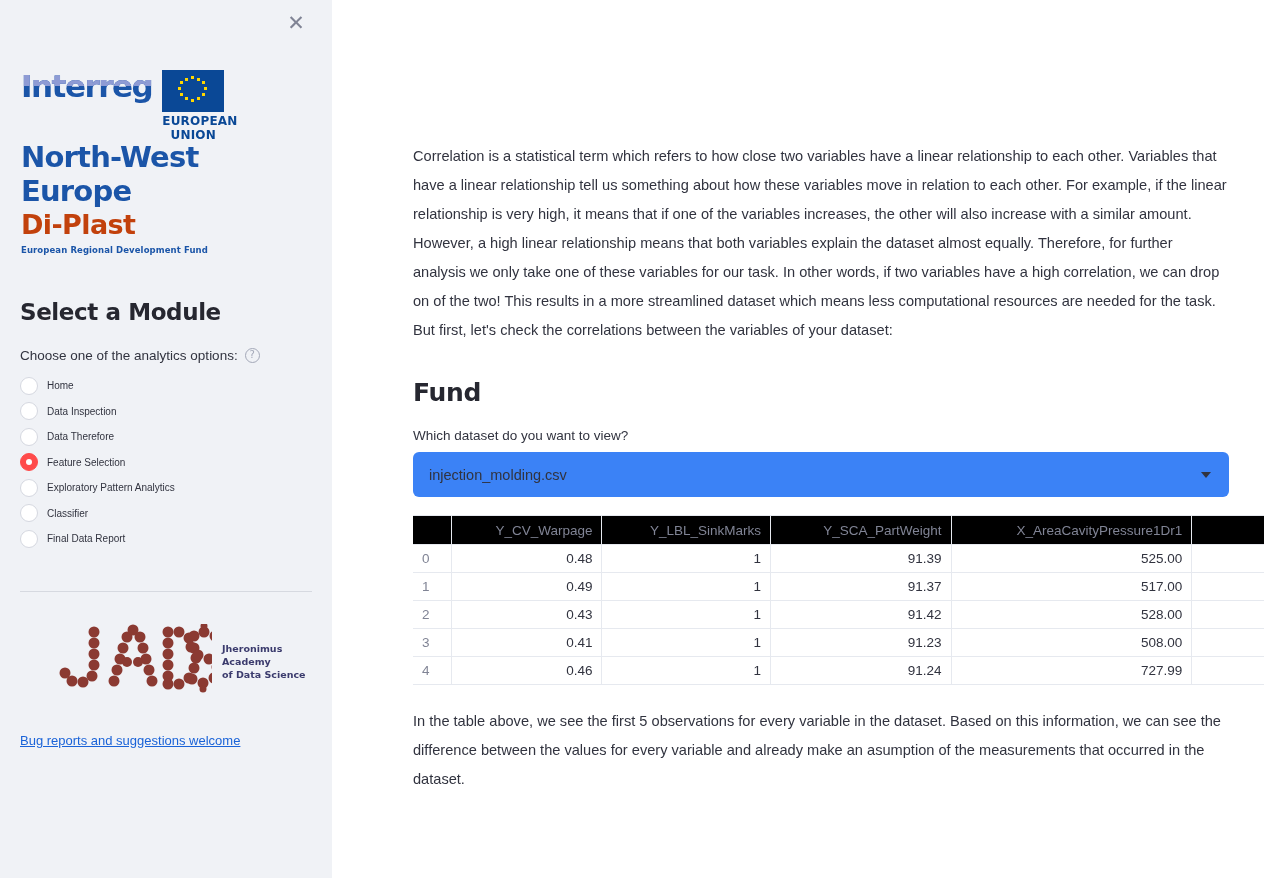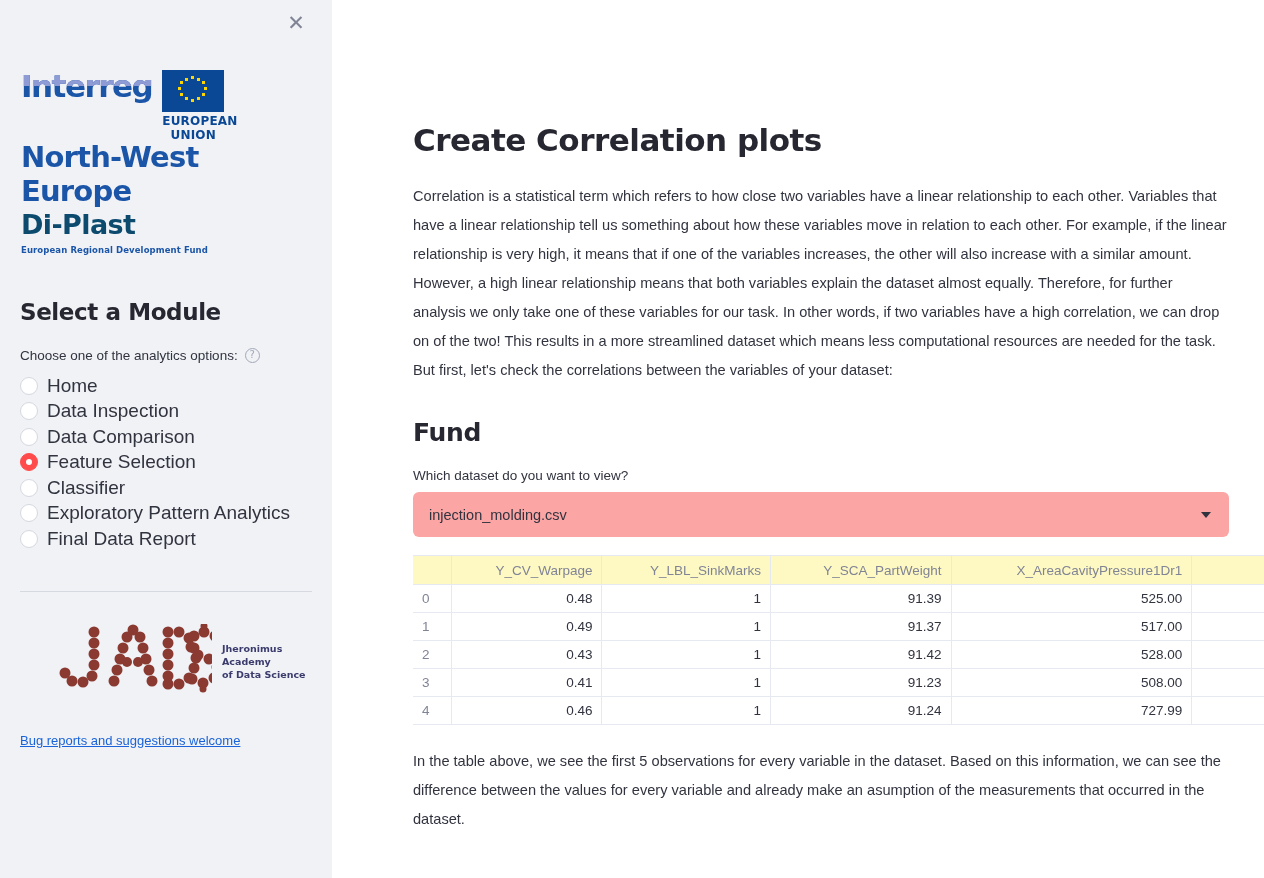--- a/index.html
+++ b/index.html
@@ -92,21 +92,21 @@
     letter-spacing: -0.8px;
     color: #1b55a8;
     margin-top: -2px;
   }
   .diplast-line {
     font-family: "DejaVu Sans", sans-serif;
     font-weight: bold;
     font-size: 27px;
     line-height: 32px;
     letter-spacing: -0.6px;
-    color: #0c4a6e;
+    color: #c2410c;
     margin-top: 1px;
   }
   .erdf-line {
     font-family: "DejaVu Sans", sans-serif;
     font-weight: bold;
     font-size: 8.5px;
     color: #1b55a8;
     letter-spacing: .1px;
     margin-top: 4px;
   }
@@ -161,21 +161,21 @@
   }
   .radio-item.selected .radio-mark::after {
     content: "";
     position: absolute;
     left: 50%; top: 50%;
     transform: translate(-50%, -50%);
     width: 6px; height: 6px;
     border-radius: 50%;
     background: #ffffff;
   }
-  .radio-text { font-size: 19px; color: #31333f; }
+  .radio-text { font-size: 10px; color: #31333f; }
 
   .divider {
     height: 1px;
     background: #d6d9e0;
     margin-top: 39px;
   }
 
   
   .jads-block { margin-top: 32px; display: flex; align-items: center; padding-left: 22px; }
   .jads-mark { }
@@ -235,21 +235,21 @@
   }
   .field-label {
     font-size: 13.5px;
     color: #31333f;
     margin-top: 19px;
   }
   .select-box {
     margin-top: 9px;
     width: 816px;
     height: 45px;
-    background: #fca5a5;
+    background: #3b82f6;
     border-radius: 6px;
     display: flex;
     align-items: center;
     padding: 0 16px;
     cursor: pointer;
     position: relative;
   }
   .select-value { font-size: 14.5px; color: #31333f; }
   .select-arrow {
     position: absolute;
@@ -277,21 +277,21 @@
     border: 1px solid #e6e9ef;
     height: 28px;
     padding: 0 9px;
     white-space: nowrap;
     overflow: hidden;
   }
   table.df thead th {
     color: #808495;
     font-weight: normal;
     text-align: right;
-    background: #fef9c3;
+    background: #000000;
     height: 29px;
   }
   table.df thead th.idx-col { width: 32px; border-left: none; }
   table.df tbody td.idx-col {
     width: 32px;
     color: #808495;
     text-align: left;
     border-left: none;
   }
   table.df tbody td { text-align: right; color: #31333f; }
@@ -354,33 +354,33 @@
       <div class="radio-item">
         <span class="radio-mark"></span>
         <span class="radio-text">Home</span>
       </div>
       <div class="radio-item">
         <span class="radio-mark"></span>
         <span class="radio-text">Data Inspection</span>
       </div>
       <div class="radio-item">
         <span class="radio-mark"></span>
-        <span class="radio-text">Data Comparison</span>
+        <span class="radio-text">Data Therefore</span>
       </div>
       <div class="radio-item selected">
         <span class="radio-mark"></span>
         <span class="radio-text">Feature Selection</span>
       </div>
       <div class="radio-item">
         <span class="radio-mark"></span>
+        <span class="radio-text">Exploratory Pattern Analytics</span>
+      </div>
+      <div class="radio-item">
+        <span class="radio-mark"></span>
         <span class="radio-text">Classifier</span>
-      </div>
-      <div class="radio-item">
-        <span class="radio-mark"></span>
-        <span class="radio-text">Exploratory Pattern Analytics</span>
       </div>
       <div class="radio-item">
         <span class="radio-mark"></span>
         <span class="radio-text">Final Data Report</span>
       </div>
     </div>
 
     <div class="divider"></div>
 
     <div class="jads-block">
@@ -448,21 +448,20 @@
         <div>of Data Science</div>
       </div>
     </div>
 
     <a class="bug-link">Bug reports and suggestions welcome</a>
   </aside>
 
   <main class="main">
     <div class="main-inner">
 
-      <h1 class="page-title">Create Correlation plots</h1>
 
       <p class="body-text">Correlation is a statistical term which refers to how close two variables have a linear relationship to each other. Variables that have a linear relationship tell us something about how these variables move in relation to each other. For example, if the linear relationship is very high, it means that if one of the variables increases, the other will also increase with a similar amount. However, a high linear relationship means that both variables explain the dataset almost equally. Therefore, for further analysis we only take one of these variables for our task. In other words, if two variables have a high correlation, we can drop on of the two! This results in a more streamlined dataset which means less computational resources are needed for the task. But first, let's check the correlations between the variables of your dataset:</p>
 
       <h2 class="section-title">Fund</h2>
 
       <div class="field-label">Which dataset do you want to view?</div>
 
       <div class="select-box">
         <span class="select-value">injection_molding.csv</span>
         <span class="select-arrow"></span>

